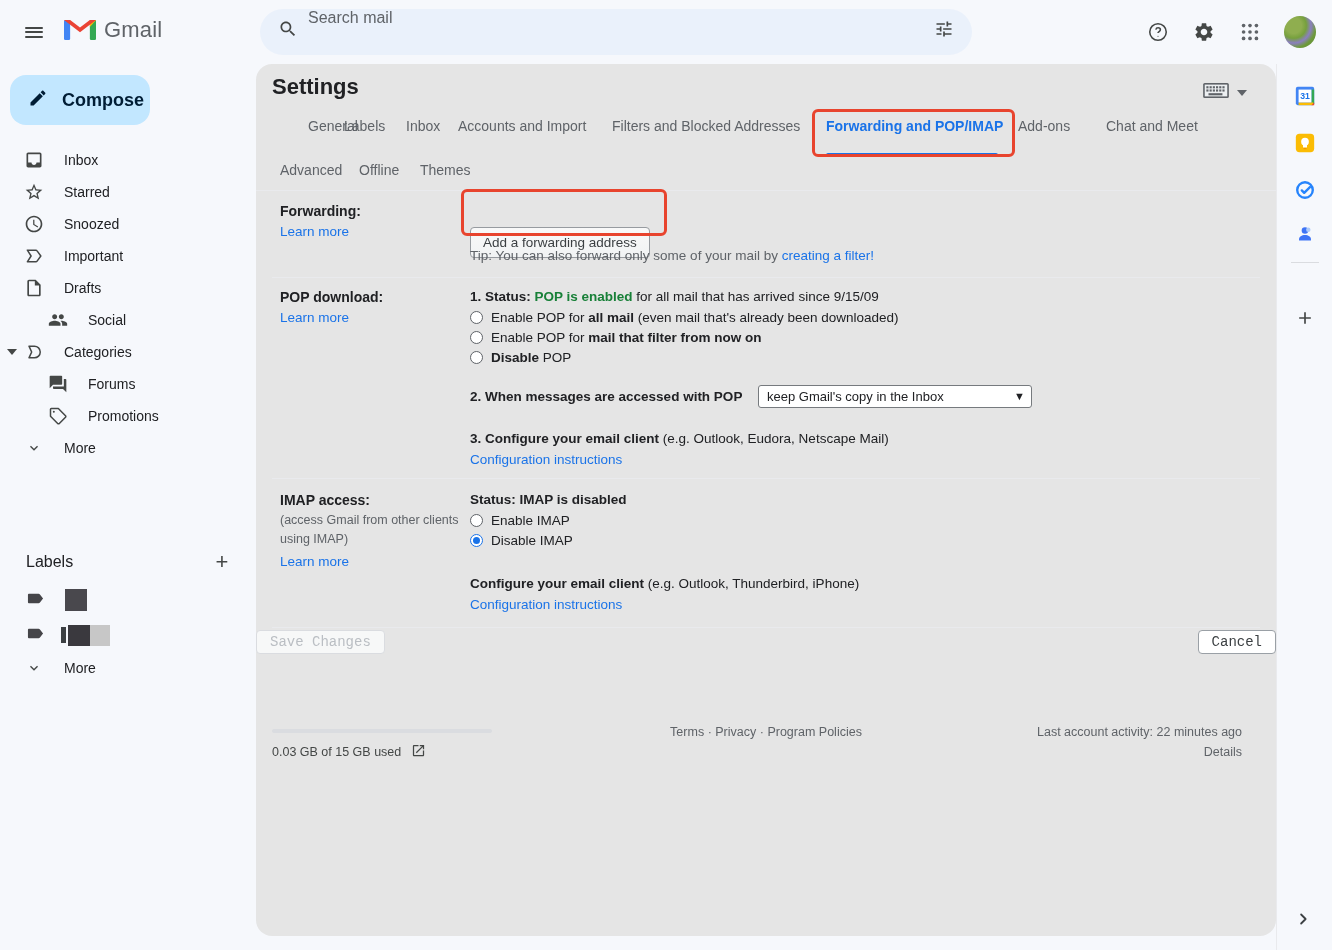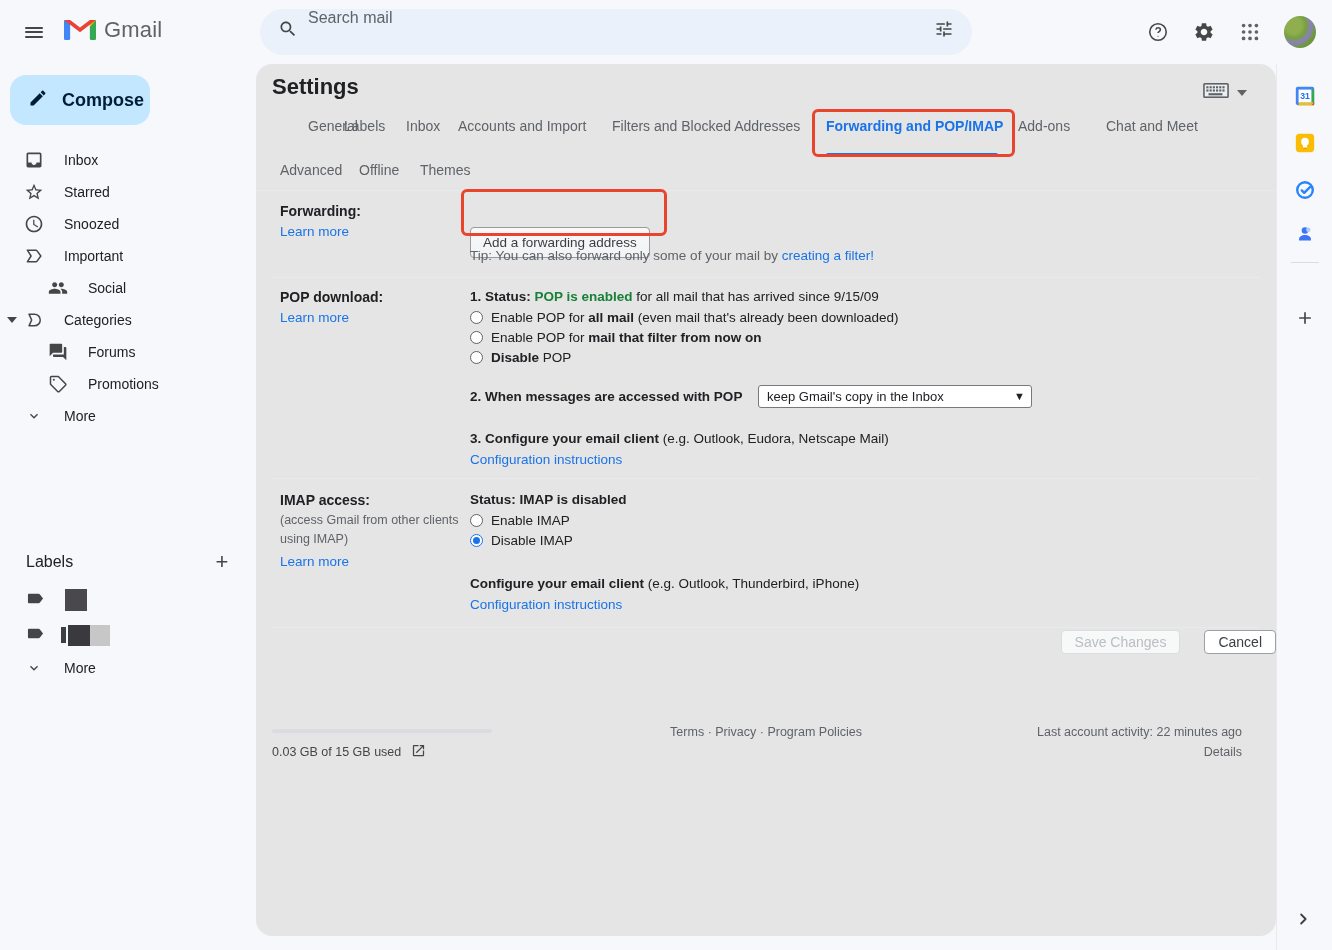--- a/index.html
+++ b/index.html
@@ -51,21 +51,21 @@
   .b { font-weight:bold; }
   .green { color:#188038; font-weight:bold; }
   .gbtn { font-family:inherit; font-size:13.5px; color:#3c4043; background:linear-gradient(#f9f9f9,#f1f3f4); border:1px solid #979ba0; border-radius:4px; padding:7px 12px; cursor:pointer; }
   .radio-row { position:absolute; left:214px; display:flex; align-items:center; gap:8px; font-size:13.5px; cursor:pointer; white-space:nowrap; }
   .radio { width:13px; height:13px; border:1.6px solid #5f6368; border-radius:50%; background:#fff; position:relative; flex:0 0 13px; }
   .radio.on { border-color:#1a73e8; }
   .radio.on::after { content:""; position:absolute; left:2.1px; top:2.1px; width:7px; height:7px; border-radius:50%; background:#1a73e8; }
   .select { position:absolute; left:502px; top:321px; width:274px; height:23px; background:#fff; border:1px solid #767a7e; border-radius:3px; font-size:13px; color:#202124; padding:3px 22px 0 8px; cursor:pointer; white-space:nowrap; overflow:hidden; }
   .select .sel-caret { position:absolute; right:6px; top:4px; font-size:11px; color:#202124; }
   .annotation { position:absolute; border:3.5px solid #e8442e; border-radius:6px; pointer-events:none; }
-  .btn-row { position:absolute; left:0; top:566px; width:1020px; display:flex; justify-content:flex-end; gap:24px; }
+  .btn-row { position:absolute; left:0; top:566px; width:1020px; display:flex; justify-content:space-between; gap:24px;font-family:Liberation Mono, monospace; }
   .btn-save { font-family:inherit; font-size:14px; color:#babec3; background:#f7f8f8; border:1px solid #dadce0; border-radius:4px; padding:3px 13px; }
   .btn-cancel { font-family:inherit; font-size:14px; color:#3c4043; background:#fff; border:1px solid #9aa0a6; border-radius:4px; padding:3px 13px; cursor:pointer; }
   .meter { position:absolute; left:16px; top:665px; width:220px; height:4px; background:#dadce0; border-radius:2px; }
   .storage { position:absolute; left:16px; top:679px; font-size:12.5px; color:#444746; display:flex; align-items:center; gap:10px; }
   .legal { position:absolute; left:0; top:661px; width:1020px; text-align:center; font-size:12.5px; color:#5f6368; }
   .activity { position:absolute; right:34px; top:661px; font-size:12.5px; color:#5f6368; text-align:right; }
   .details { position:absolute; right:34px; top:681px; font-size:12.5px; color:#5f6368; cursor:pointer; }
 
   
   .rail { position:absolute; left:1276px; top:64px; width:44px; height:886px; border-left:1px solid #e9eaed; }
@@ -173,20 +173,28 @@
         </span>
       <span>Snoozed</span>
     </div>
     <div class="nav-item">
       <span class="ic">
           <svg width="20" height="20" viewBox="0 0 24 24" fill="none" stroke="#444746" stroke-width="1.8" stroke-linejoin="round">
             <path d="M4 5h10.2c.6 0 1.2.3 1.5.8L20.2 12l-4.5 6.2c-.3.5-.9.8-1.5.8H4l4.5-7L4 5z"></path>
           </svg>
         </span>
       <span>Important</span>
+    </div>
+    <div class="nav-item">
+      <span class="ic">
+          <svg width="20" height="20" viewBox="0 0 24 24" fill="#444746">
+            <path d="M14 2H6c-1.1 0-1.99.9-1.99 2L4 20c0 1.1.89 2 1.99 2H18c1.1 0 2-.9 2-2V8l-6-6zm4 18H6V4h7v5h5v11z"></path>
+          </svg>
+        </span>
+      <span>Drafts</span>
     </div>
     <div class="nav-item indent">
       <span class="ic">
           <svg width="20" height="20" viewBox="0 0 24 24" fill="#444746">
             <path d="M16 11c1.66 0 2.99-1.34 2.99-3S17.66 5 16 5c-1.66 0-3 1.34-3 3s1.34 3 3 3zm-8 0c1.66 0 2.99-1.34 2.99-3S9.66 5 8 5C6.34 5 5 6.34 5 8s1.34 3 3 3zm0 2c-2.33 0-7 1.17-7 3.5V19h14v-2.5c0-2.33-4.67-3.5-7-3.5zm8 0c-.29 0-.62.02-.97.05 1.16.84 1.97 1.97 1.97 3.45V19h6v-2.5c0-2.33-4.67-3.5-7-3.5z"></path>
           </svg>
         </span>
       <span>Social</span>
     </div>
     <div class="nav-item">

